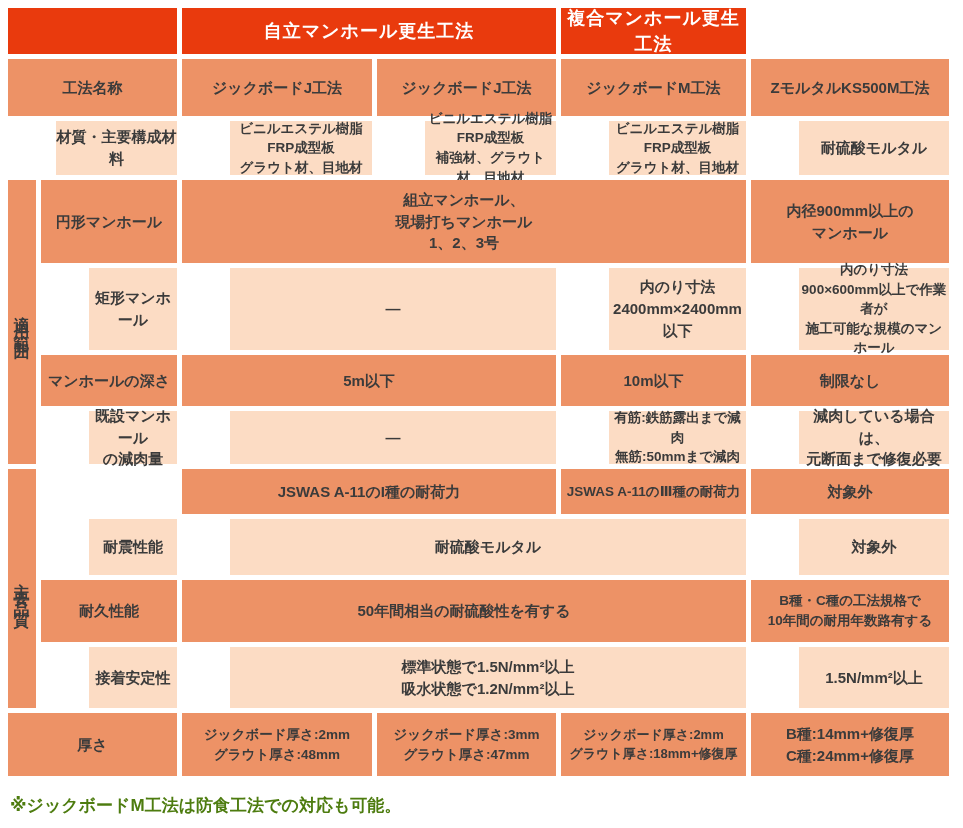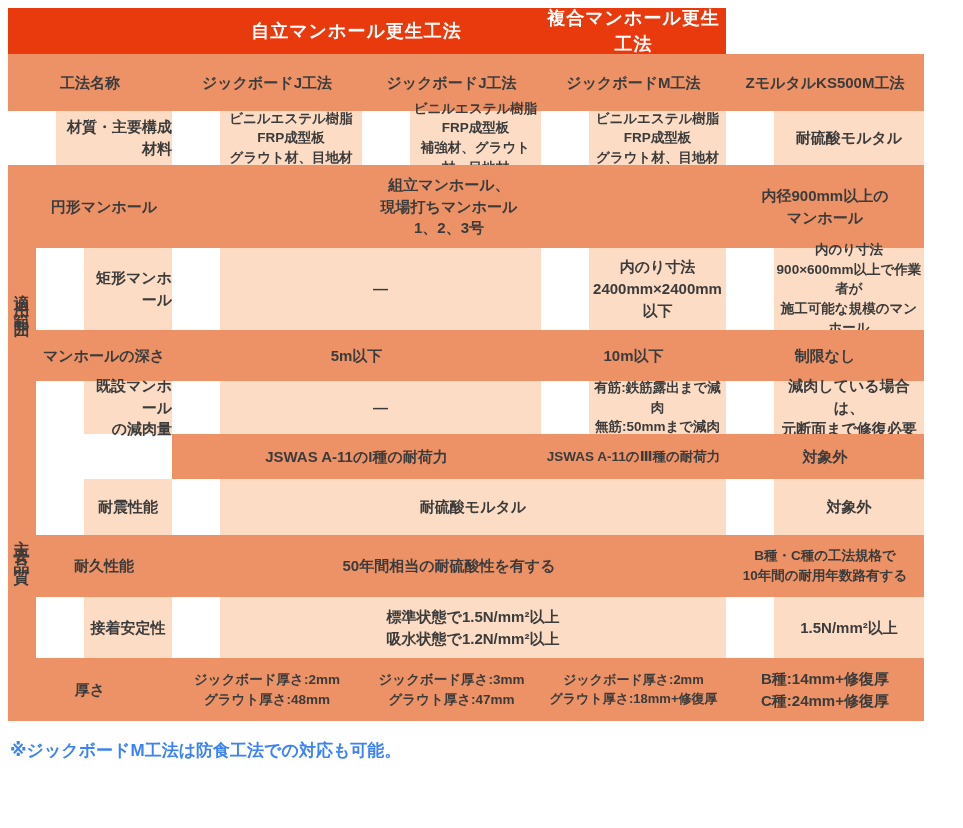--- a/index.html
+++ b/index.html
@@ -7,52 +7,53 @@
     width:963px;height:828px;
     font-family:"Liberation Sans","DejaVu Sans",sans-serif;
     color:#3b3b3b;
     -webkit-font-smoothing:antialiased;
   }
   .wrap{padding:8px 0 0 8px;}
   .table{
     display:grid;
     grid-template-columns:28px 136px 190px 179px 185px 198px;
     grid-template-rows:46px 57px 54px 83px 82px 51px 53px 45px 56px 62px 61px 63px;
+    gap:5px;
     width:946px;
   }
   .cell{
     display:flex;align-items:center;justify-content:center;
     text-align:center;
     white-space:pre-line;
     font-weight:bold;
     font-size:15px;
     line-height:1.45;
     color:#3b3b3b;
   }
   .bg-m{background:#ed9266;}
   .bg-l{background:#fcdcc4;margin-left:48px;}
   .hdr{background:#e93a0d;color:#ffffff;font-size:18px;letter-spacing:1px;}
-  .lbl{font-size:15px;text-align:right;}
+  .lbl{font-size:15px;}
   .sm{font-size:13.5px;}
   .xs{font-size:13px;}
   .vband{
     background:#ed9266;
   }
   .vband span{
     writing-mode:vertical-rl;
     text-orientation:upright;
     letter-spacing:10px;
     font-weight:bold;
     font-size:16px;
   }
   .footnote{
     margin:18px 0 8px 2px;
     font-size:17px;
     font-weight:bold;
-    color:#3b82f6;
+    color:#4d7c0f;
   }
 </style>
 </head>
 <body>
 
 <div class="wrap">
   <div class="table">
 
     <div class="cell hdr" style="grid-area:1/1/2/3"></div>
     <div class="cell hdr" style="grid-area:1/3/2/5">自立マンホール更生工法</div>

